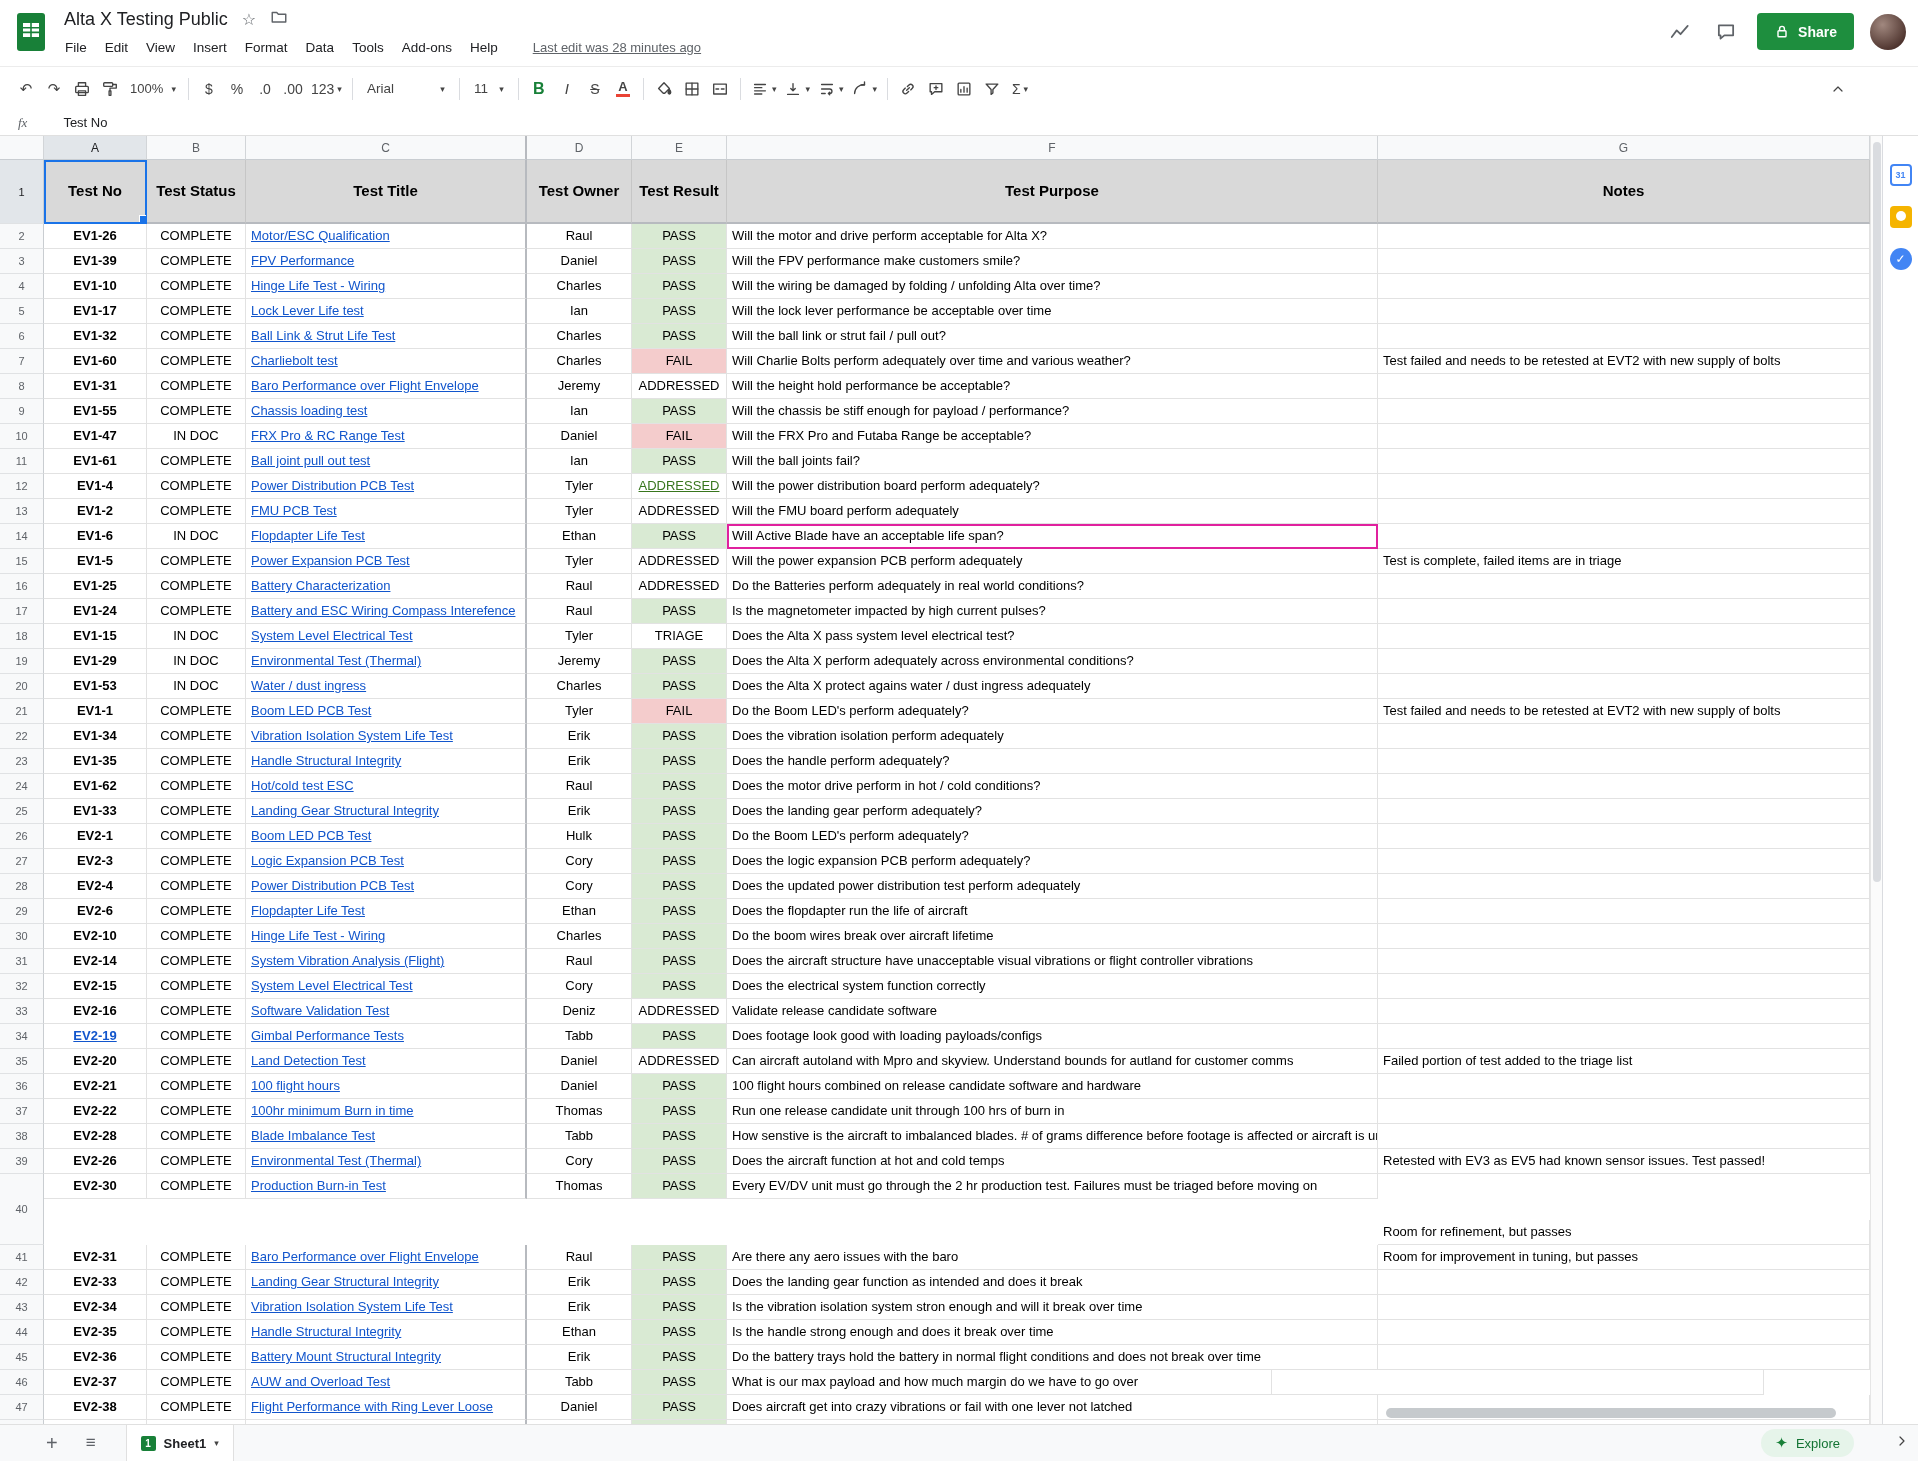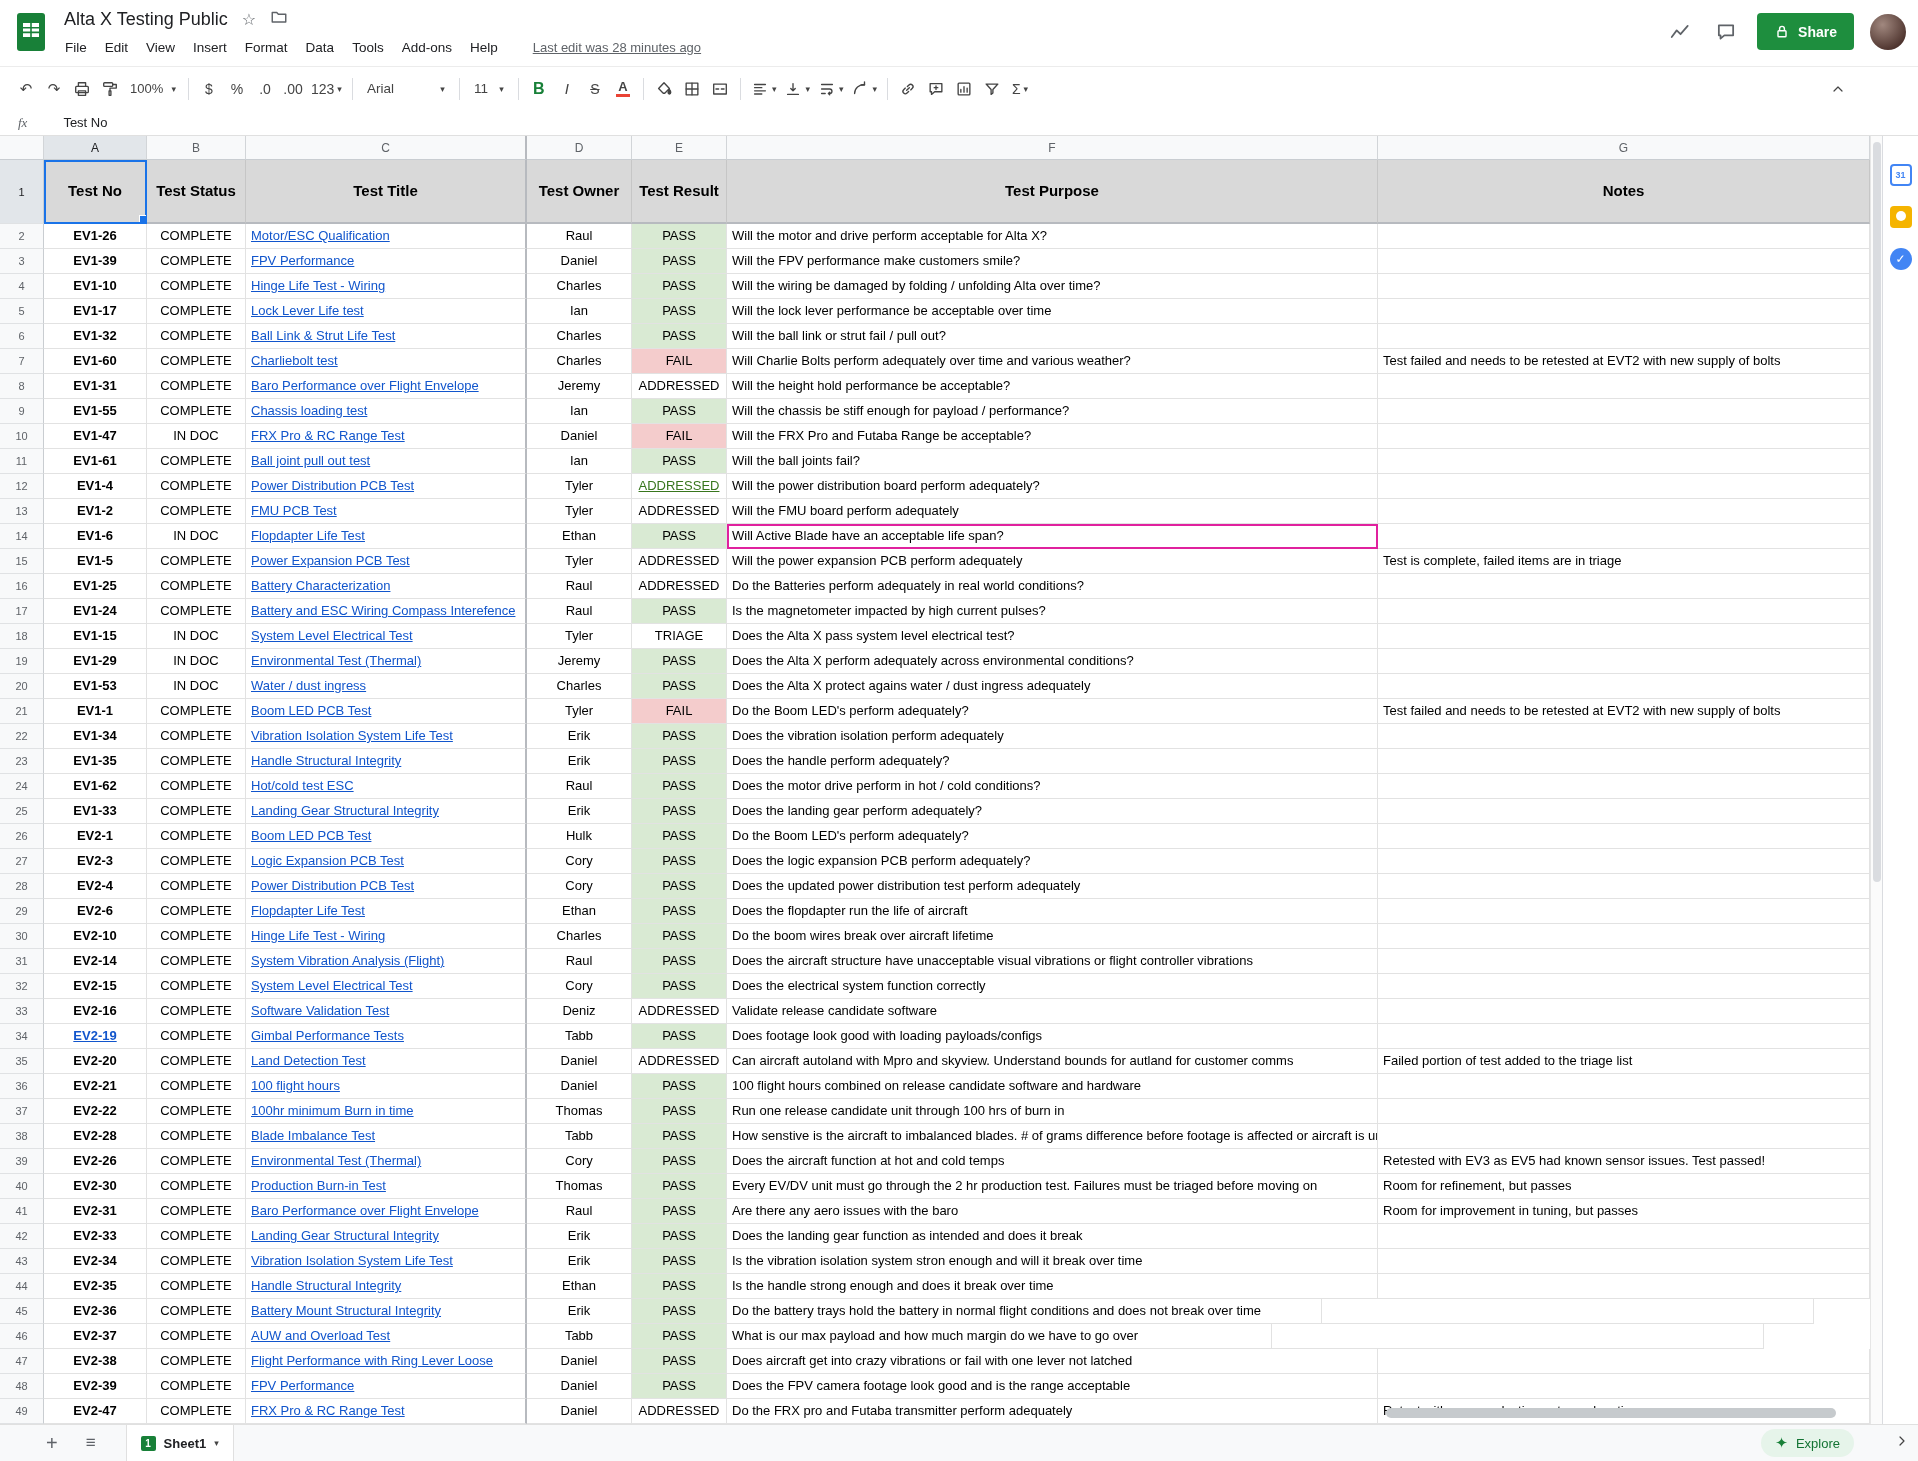--- a/index.html
+++ b/index.html
@@ -725,21 +725,21 @@
           <div class="cell col-notes" style="width: 492px;">Retested with EV3 as EV5 had known sensor issues. Test passed!</div>
         </div>
         <div class="sheetrow">
           <div class="rowhead" style="width: 44px;">40</div>
           <div class="cell col-no" style="width: 103px;">EV2-30</div>
           <div class="cell col-status" style="width: 99px;">COMPLETE</div>
           <div class="cell col-title lnk frozen-right" style="width: 281px;">Production Burn-in Test</div>
           <div class="cell col-owner" style="width: 105px;">Thomas</div>
           <div class="cell col-result r-pass" style="width: 95px;">PASS</div>
           <div class="cell col-purpose" style="width: 651px;">Every EV/DV unit must go through the 2 hr production test. Failures must be triaged before moving on</div>
-          <div class="cell col-notes" style="width: 492px;">Room for refinement, but passes</div>
+          <div class="cell col-notes" style="width: 492px; margin-top: 46px;">Room for refinement, but passes</div>
         </div>
         <div class="sheetrow">
           <div class="rowhead" style="width: 44px;">41</div>
           <div class="cell col-no" style="width: 103px;">EV2-31</div>
           <div class="cell col-status" style="width: 99px;">COMPLETE</div>
           <div class="cell col-title lnk frozen-right" style="width: 281px;">Baro Performance over Flight Envelope</div>
           <div class="cell col-owner" style="width: 105px;">Raul</div>
           <div class="cell col-result r-pass" style="width: 95px;">PASS</div>
           <div class="cell col-purpose" style="width: 651px;">Are there any aero issues with the baro</div>
           <div class="cell col-notes" style="width: 492px;">Room for improvement in tuning, but passes</div>
@@ -774,21 +774,21 @@
           <div class="cell col-purpose" style="width: 651px;">Is the handle strong enough and does it break over time</div>
           <div class="cell col-notes" style="width: 492px;"></div>
         </div>
         <div class="sheetrow">
           <div class="rowhead" style="width: 44px;">45</div>
           <div class="cell col-no" style="width: 103px;">EV2-36</div>
           <div class="cell col-status" style="width: 99px;">COMPLETE</div>
           <div class="cell col-title lnk frozen-right" style="width: 281px;">Battery Mount Structural Integrity</div>
           <div class="cell col-owner" style="width: 105px;">Erik</div>
           <div class="cell col-result r-pass" style="width: 95px;">PASS</div>
-          <div class="cell col-purpose" style="width: 595px;">Do the battery trays hold the battery in normal flight conditions and does not break over time</div>
+          <div class="cell col-purpose" style="width: 651px;">Do the battery trays hold the battery in normal flight conditions and does not break over time</div>
           <div class="cell col-notes" style="width: 492px;"></div>
         </div>
         <div class="sheetrow">
           <div class="rowhead" style="width: 44px;">46</div>
           <div class="cell col-no" style="width: 103px;">EV2-37</div>
           <div class="cell col-status" style="width: 99px;">COMPLETE</div>
           <div class="cell col-title lnk frozen-right" style="width: 281px;">AUW and Overload Test</div>
           <div class="cell col-owner" style="width: 105px;">Tabb</div>
           <div class="cell col-result r-pass" style="width: 95px;">PASS</div>
           <div class="cell col-purpose" style="width: 545px;">What is our max payload and how much margin do we have to go over</div>

